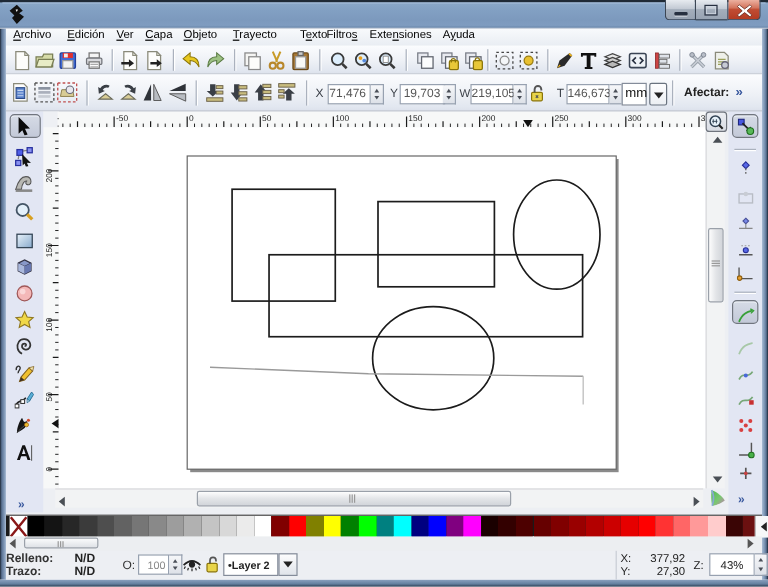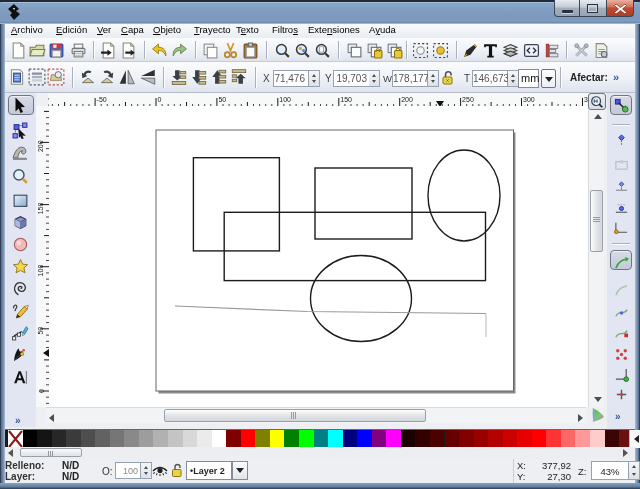--- a/index.html
+++ b/index.html
@@ -76,21 +76,21 @@
 <div class="abs" id="brdL"></div>
     <div class="abs" id="brdR"></div>
     <div class="abs" id="brdB"></div>
 <div class="abs" id="menubar">
 <span style="left:6px"><u>A</u>rchivo</span>
 <span style="left:51px"><u>E</u>dición</span>
 <span style="left:92px"><u>V</u>er</span>
 <span style="left:116px"><u>C</u>apa</span>
 <span style="left:148px"><u>O</u>bjeto</span>
 <span style="left:189px"><u>T</u>rayecto</span>
-<span style="left:231px">T<u>e</u>xto</span>
+<span style="left:245px">T<u>e</u>xto</span>
 <span style="left:267px">Filtro<u>s</u></span>
 <span style="left:303px">Exte<u>n</u>siones</span>
 <span style="left:364px">A<u>y</u>uda</span>
 </div>
 <div class="abs" id="tb1">
 <svg class="icon" style="left:5px;top:4px" width="17" height="17" viewBox="0 0 16 16">
         <path d="M3 1 H10 L13 4 V15 H3 Z" fill="#fdfdfb" stroke="#8a8a7a" stroke-width="1"></path>
         <path d="M10 1 L10 4 H13 Z" fill="#d8d8cc" stroke="#8a8a7a" stroke-width="0.8"></path>
       </svg>
 <svg class="icon" style="left:24px;top:4px" width="17" height="17" viewBox="0 0 16 16">
@@ -283,21 +283,21 @@
       </svg>
 <div class="abs sep2" style="left:250px"></div>
 </div>
 <div class="abs flbl" style="left:263px">X</div>
 <div class="abs fld" style="left:273px;width:36px">71,476</div>
 <div class="abs spin" style="left:309px"></div>
 <div class="abs flbl" style="left:325px">Y</div>
 <div class="abs fld" style="left:333px;width:38px">19,703</div>
 <div class="abs spin" style="left:369px"></div>
 <div class="abs flbl" style="left:383px;font-size:9.5px">W</div>
-<div class="abs fld" style="left:392px;width:36px">178,177</div>
+<div class="abs fld" style="left:392px;width:36px">219,105</div>
 <div class="abs spin" style="left:428px"></div>
 <svg class="abs" style="left:441px;top:70px" width="14" height="16" viewBox="0 0 14 16">
       <rect x="2" y="7" width="9" height="7" rx="1" fill="#e8d44a" stroke="#8a7408"></rect>
       <path d="M4.5 7 V4.5 a2.8 2.8 0 0 1 5.6 0 V5.5" fill="none" stroke="#555" stroke-width="1.6"></path>
       <path d="M5.5 9.5 l2 2 m0 -2 l-2 2" stroke="#555" stroke-width="1"></path>
     </svg>
 <div class="abs flbl" style="left:464px">T</div>
 <div class="abs fld" style="left:472px;width:36px">146,673</div>
 <div class="abs spin" style="left:508px"></div>
 <div class="abs" style="left:518px;top:69px;width:21px;height:19px;background:#fff;border:1px solid #848c9a"></div>
@@ -696,21 +696,21 @@
 <div class="abs" id="palscroll">
       <div class="abs" style="left:3px;top:2px;width:0;height:0;border-top:4px solid transparent;border-bottom:4px solid transparent;border-right:5px solid #555"></div>
       <div class="abs" style="left:618px;top:2px;width:0;height:0;border-top:4px solid transparent;border-bottom:4px solid transparent;border-left:5px solid #555"></div>
       <div class="abs" id="pthumb">
         <div class="abs" style="left:27px;top:2px;width:1px;height:5px;background:#999;box-shadow:2px 0 0 #999,4px 0 0 #999"></div>
       </div>
     </div>
 <div class="abs" id="status">
 <div class="abs" style="left:0px;top:1px;font-weight:bold;color:#333">Relleno:</div>
 <div class="abs" style="left:57px;top:1px;font-weight:bold;color:#222">N/D</div>
-<div class="abs" style="left:0px;top:12px;font-weight:bold;color:#333">Layer:</div>
+<div class="abs" style="left:0px;top:12px;font-weight:bold;color:#333">Trazo:</div>
 <div class="abs" style="left:57px;top:12px;font-weight:bold;color:#222">N/D</div>
 <div class="abs" style="left:97px;top:7px;color:#333">O:</div>
 <div class="abs" style="left:110px;top:3px;width:26px;height:17px;background:#fff;border:1px solid #97a1b0;font-size:9px;color:#888;text-align:right;padding:3px 2px 0 0">100</div>
 <div class="abs spin" style="left:136px;top:3px;height:17px"></div>
 <svg class="abs" style="left:147px;top:5px" width="16" height="13" viewBox="0 0 16 13">
         <path d="M1 7 Q8 0 15 7" fill="none" stroke="#222" stroke-width="1.4"></path>
         <circle cx="8" cy="6.5" r="2.6" fill="#222"></circle>
         <path d="M2.5 8 L1.5 10 M5 9.2 L4.4 11.3 M8 9.8 L8 12 M11 9.2 L11.6 11.3 M13.5 8 L14.5 10" stroke="#222" stroke-width="1"></path>
       </svg>
 <svg class="abs" style="left:166px;top:4px" width="13" height="15" viewBox="0 0 13 15">

